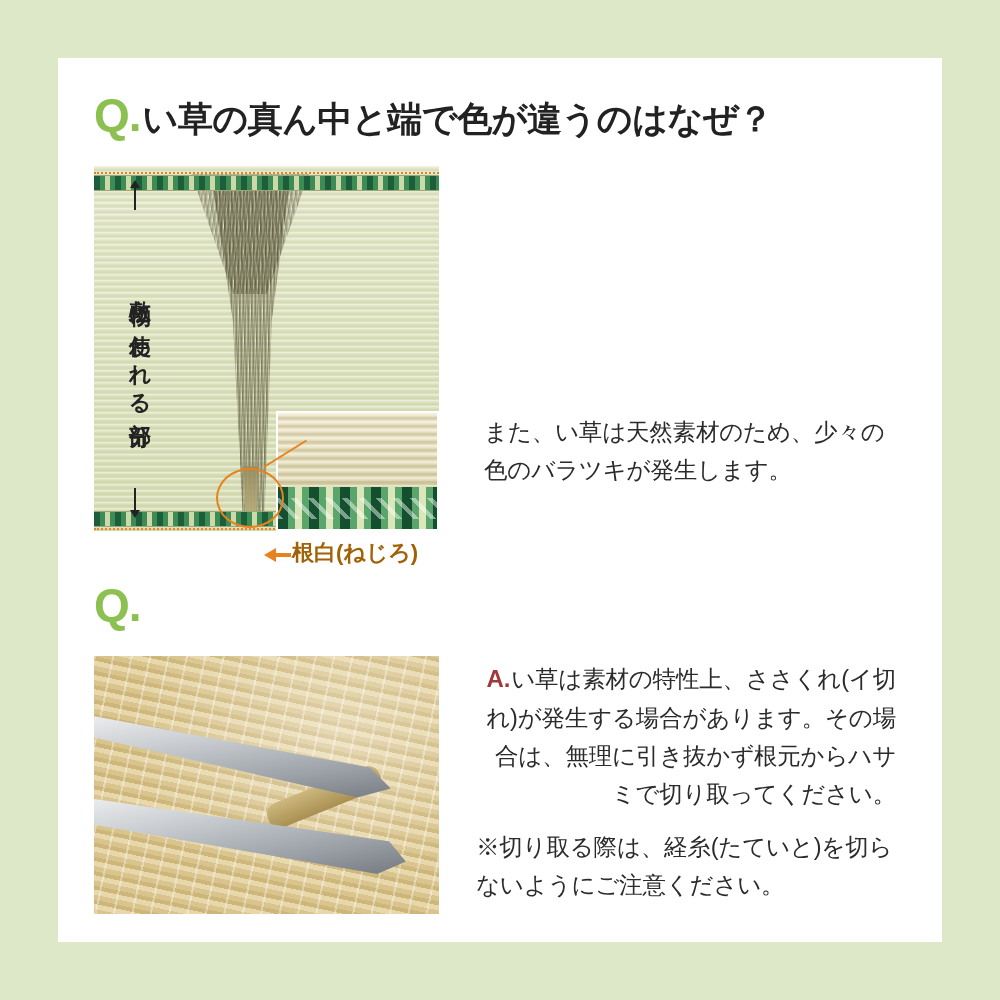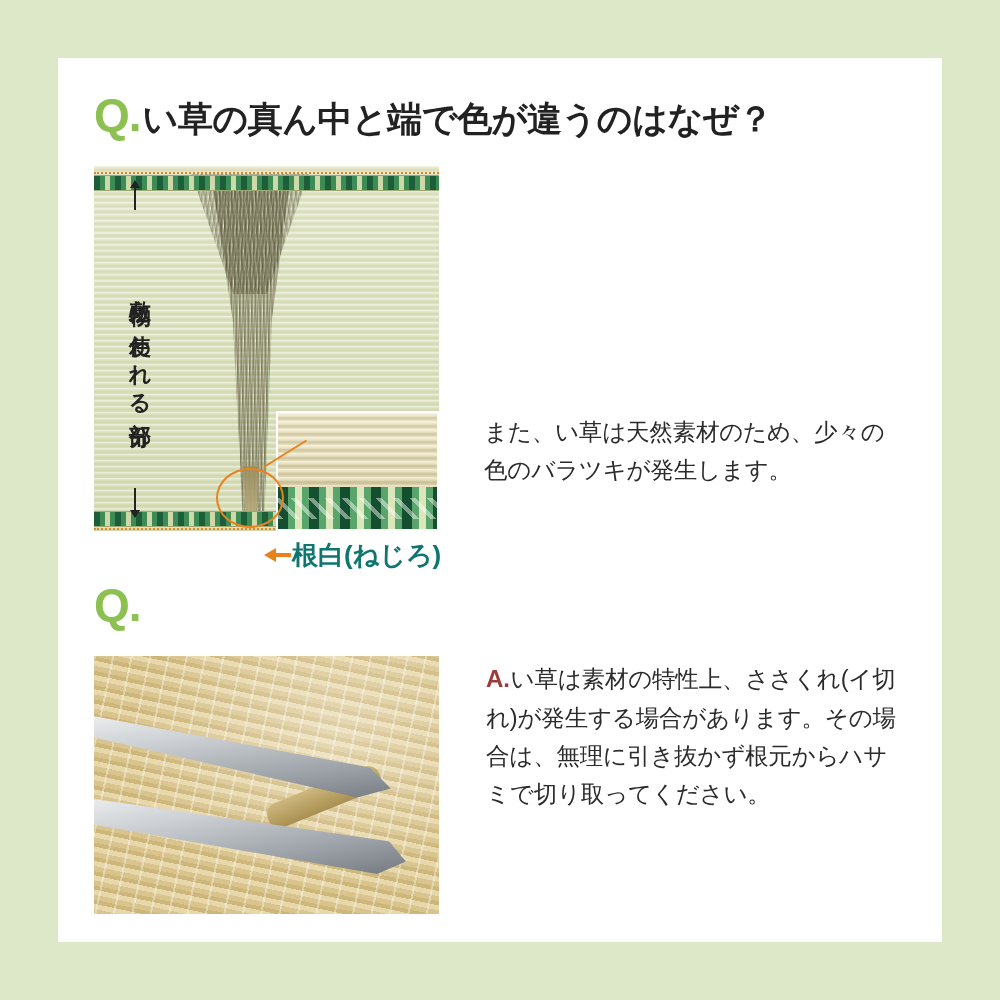--- a/index.html
+++ b/index.html
@@ -76,23 +76,24 @@
     top: 112px;
     width: 420px;
   }
   #answer1b {
     left: 418px;
     top: 355px;
     width: 420px;
     margin-left: 8px;
   }
   #answer2 {
-    left: 428px;
+    left: 418px;
     top: 602px;
     width: 420px;
+    text-align: right;
   }
   #answer2b {
     left: 418px;
     top: 770px;
     width: 420px;
   }
 
   
   #figure1 {
     position: absolute;
@@ -273,23 +274,23 @@
     width: 50px;
     height: 2px;
     background: #e8821e;
     transform: rotate(-32deg);
     transform-origin: left center;
   }
   .nejiro-label {
     position: absolute;
     left: 198px;
     top: 372px;
-    font-size: 26px;
+    font-size: 22px;
     font-weight: bold;
-    color: #0f766e;
+    color: #a16207;
     white-space: nowrap;
   }
   .nejiro-arrow {
     position: absolute;
     left: 170px;
     top: 382px;
     width: 0; height: 0;
     border-top: 7px solid transparent;
     border-bottom: 7px solid transparent;
     border-right: 12px solid #e8821e;
@@ -404,14 +405,17 @@
   <div id="figure2">
     <div class="handle"></div>
     <div class="blade upper"></div>
     <div class="blade lower"></div>
   </div>
 
   <div class="answer" id="answer2">
     <span class="a-mark">A.</span><span>い草は素材の特性上、ささくれ(イ切れ)が発生する場合があります。その場合は、無理に引き抜かず根元からハサミで切り取ってください。</span>
   </div>
 
+  <div class="answer" id="answer2b">
+    <span>※切り取る際は、経糸(たていと)を切らないようにご注意ください。</span>
+  </div>
 
 </div>
 
 </body></html>

